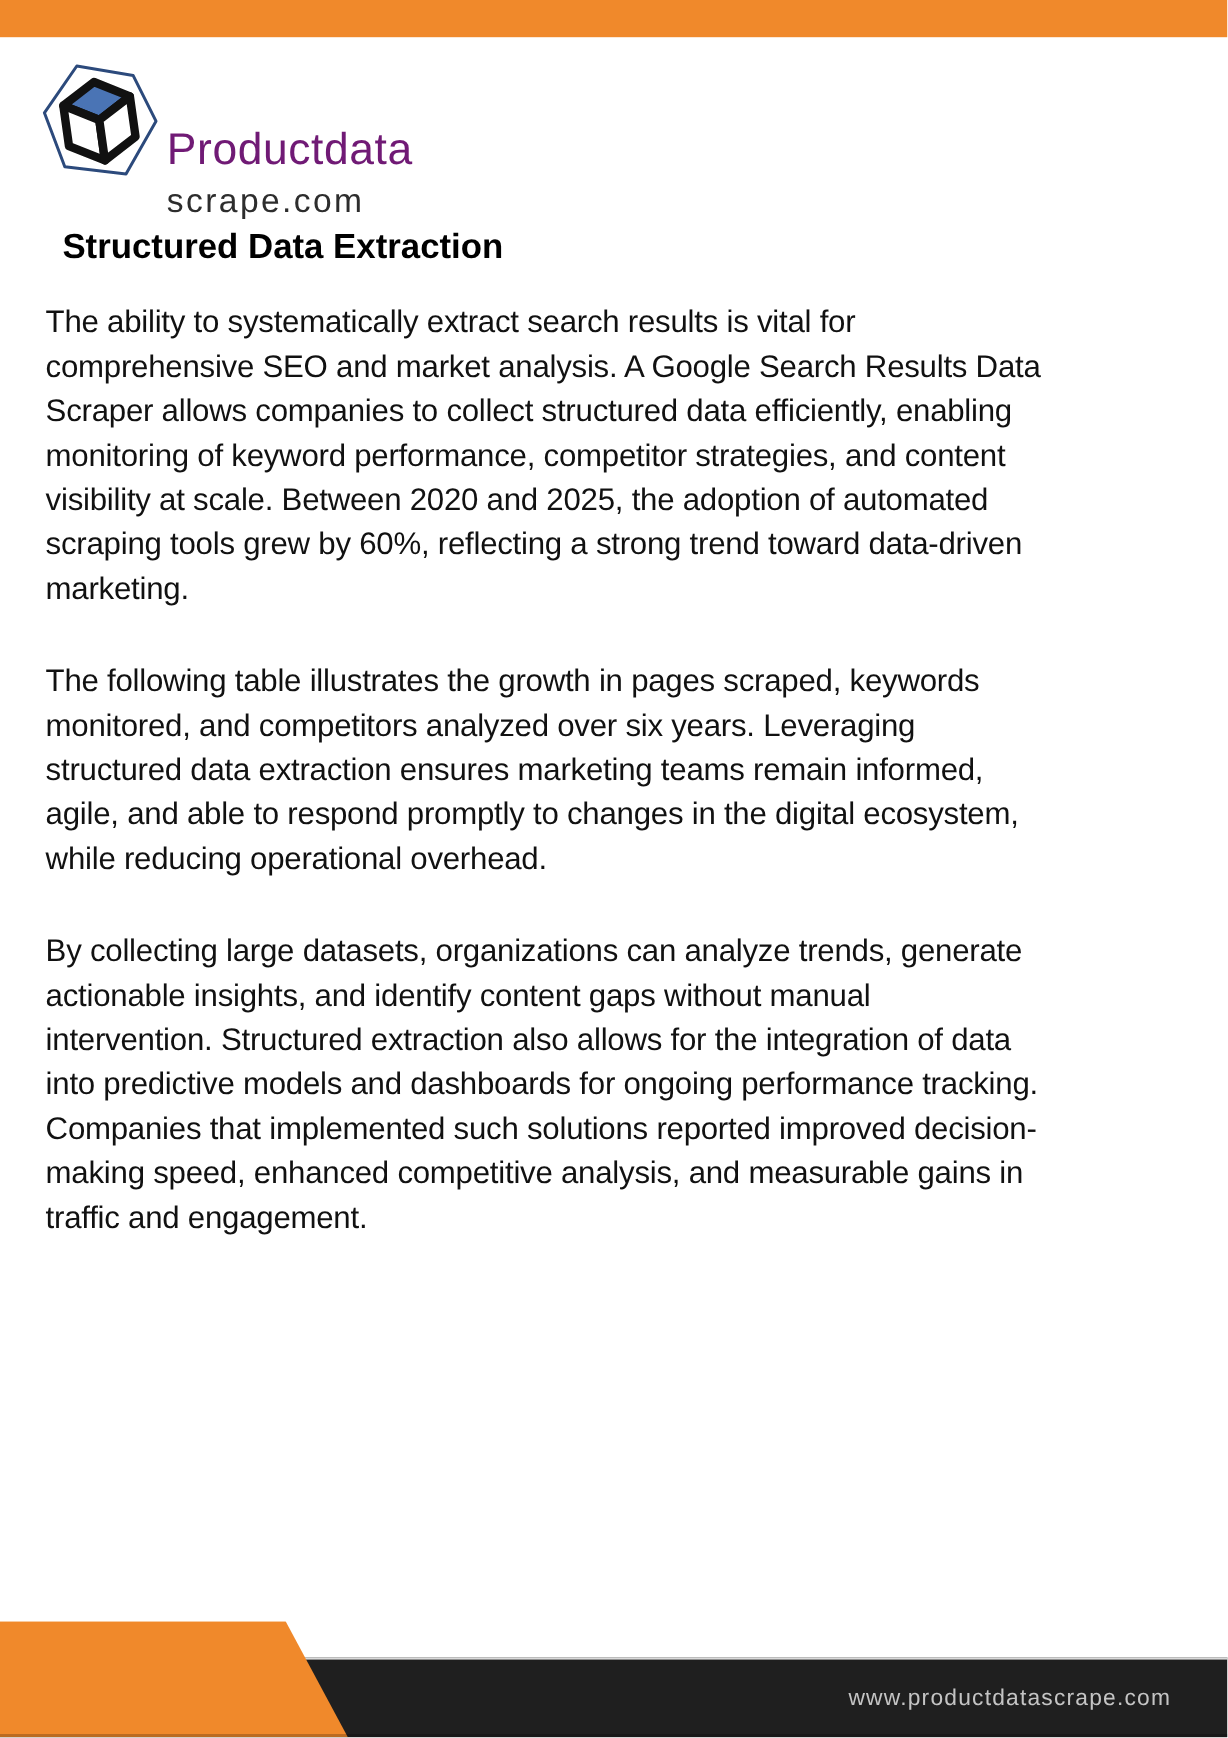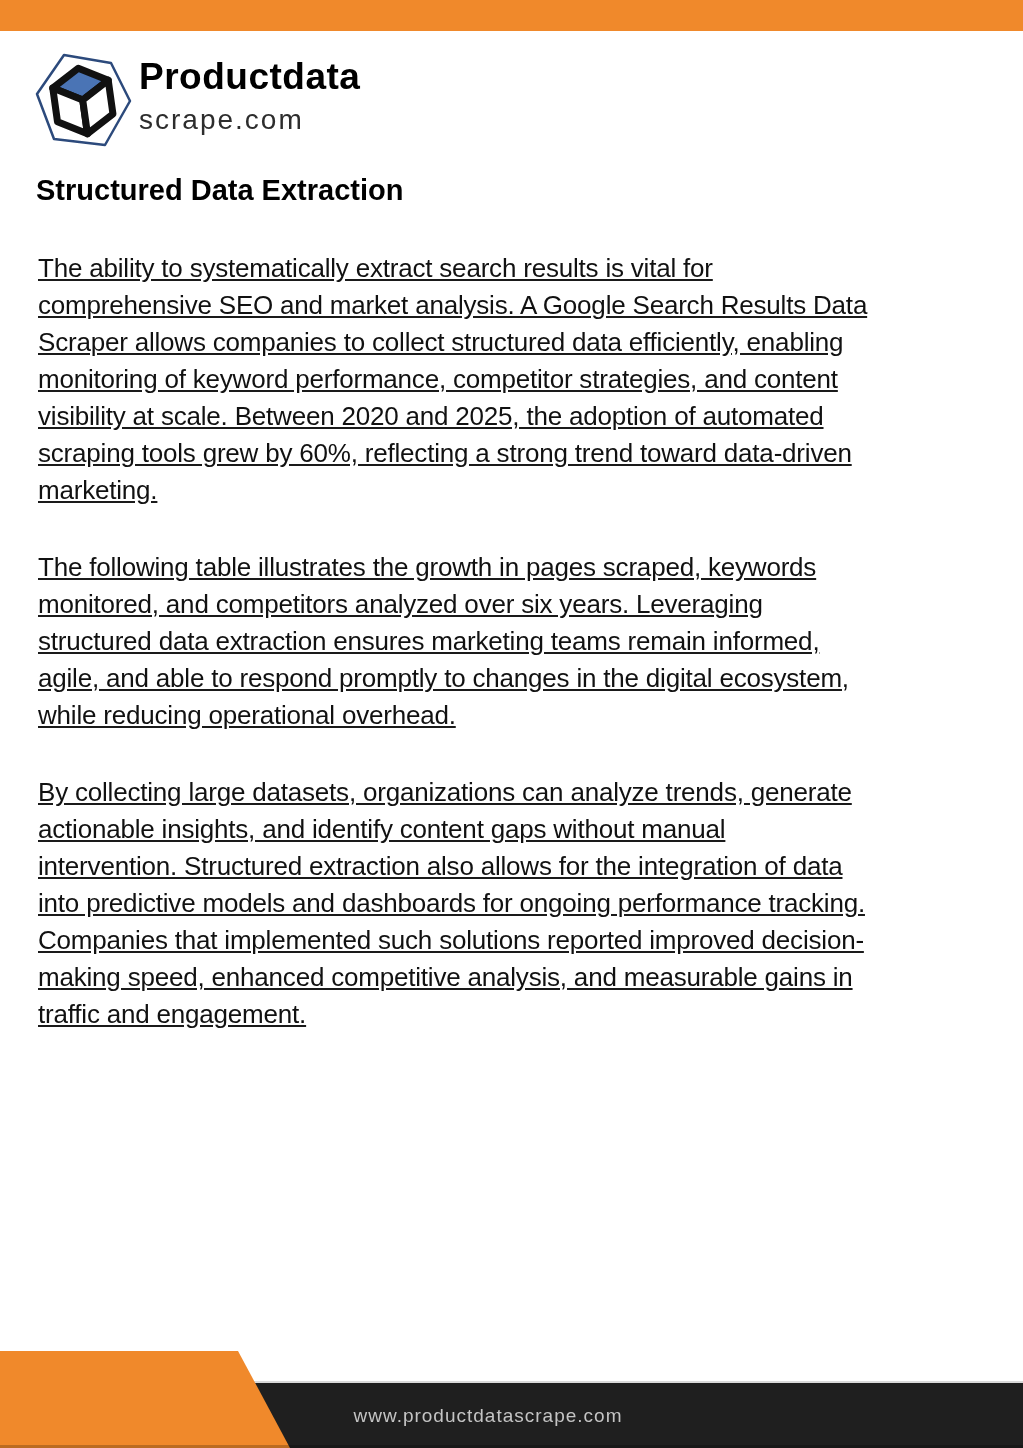--- a/index.html
+++ b/index.html
@@ -30,71 +30,71 @@
   }
   .logo-icon { display: block; width: 104px; height: 100px; }
   .logo-text {
     display: flex;
     flex-direction: column;
     margin-left: 2px;
     margin-top: 3px;
   }
   .logo-line1 {
     font-size: 37px;
-    font-weight: 700;
-    color: #000000;
+    font-weight: 400;
+    color: #701a75;
     line-height: 44px;
     letter-spacing: 0.5px;
+    margin-top: 48px;
   }
   .logo-line2 {
     font-size: 28px;
     font-weight: 400;
     color: #2d2d2d;
     line-height: 42px;
     letter-spacing: 2px;
   }
 
   
   h1.title {
     position: absolute;
     top: 172px; left: 36px;
-    margin: 0;
+    margin: 16px;
     font-size: 29px;
     font-weight: 700;
     color: #000000;
     line-height: 36px;
   }
 
   
   .body-text {
     position: absolute;
     top: 250px; left: 38px;
     width: 960px;
-    text-decoration: underline;
   }
   .body-text p {
     margin: 0 0 40px 0;
     font-size: 26px;
     line-height: 37px;
     letter-spacing: -0.2px;
     color: #111111;
     white-space: pre;
   }
 
   
   .footer-bar {
     position: absolute;
     top: 1381px; left: 0; right: 0;
     height: 67px;
     box-sizing: border-box;
     background: #1F1F1F;
     border-top: 2px solid #d9d9d9;
     display: flex;
     align-items: center;
-    justify-content: center;
+    justify-content: flex-end;
     padding-right: 47px;
     z-index: 1;
   }
   .footer-url {
     color: #c4c4c4;
     font-size: 19px;
     letter-spacing: 1px;
   }
   .footer-orange {
     position: absolute;

